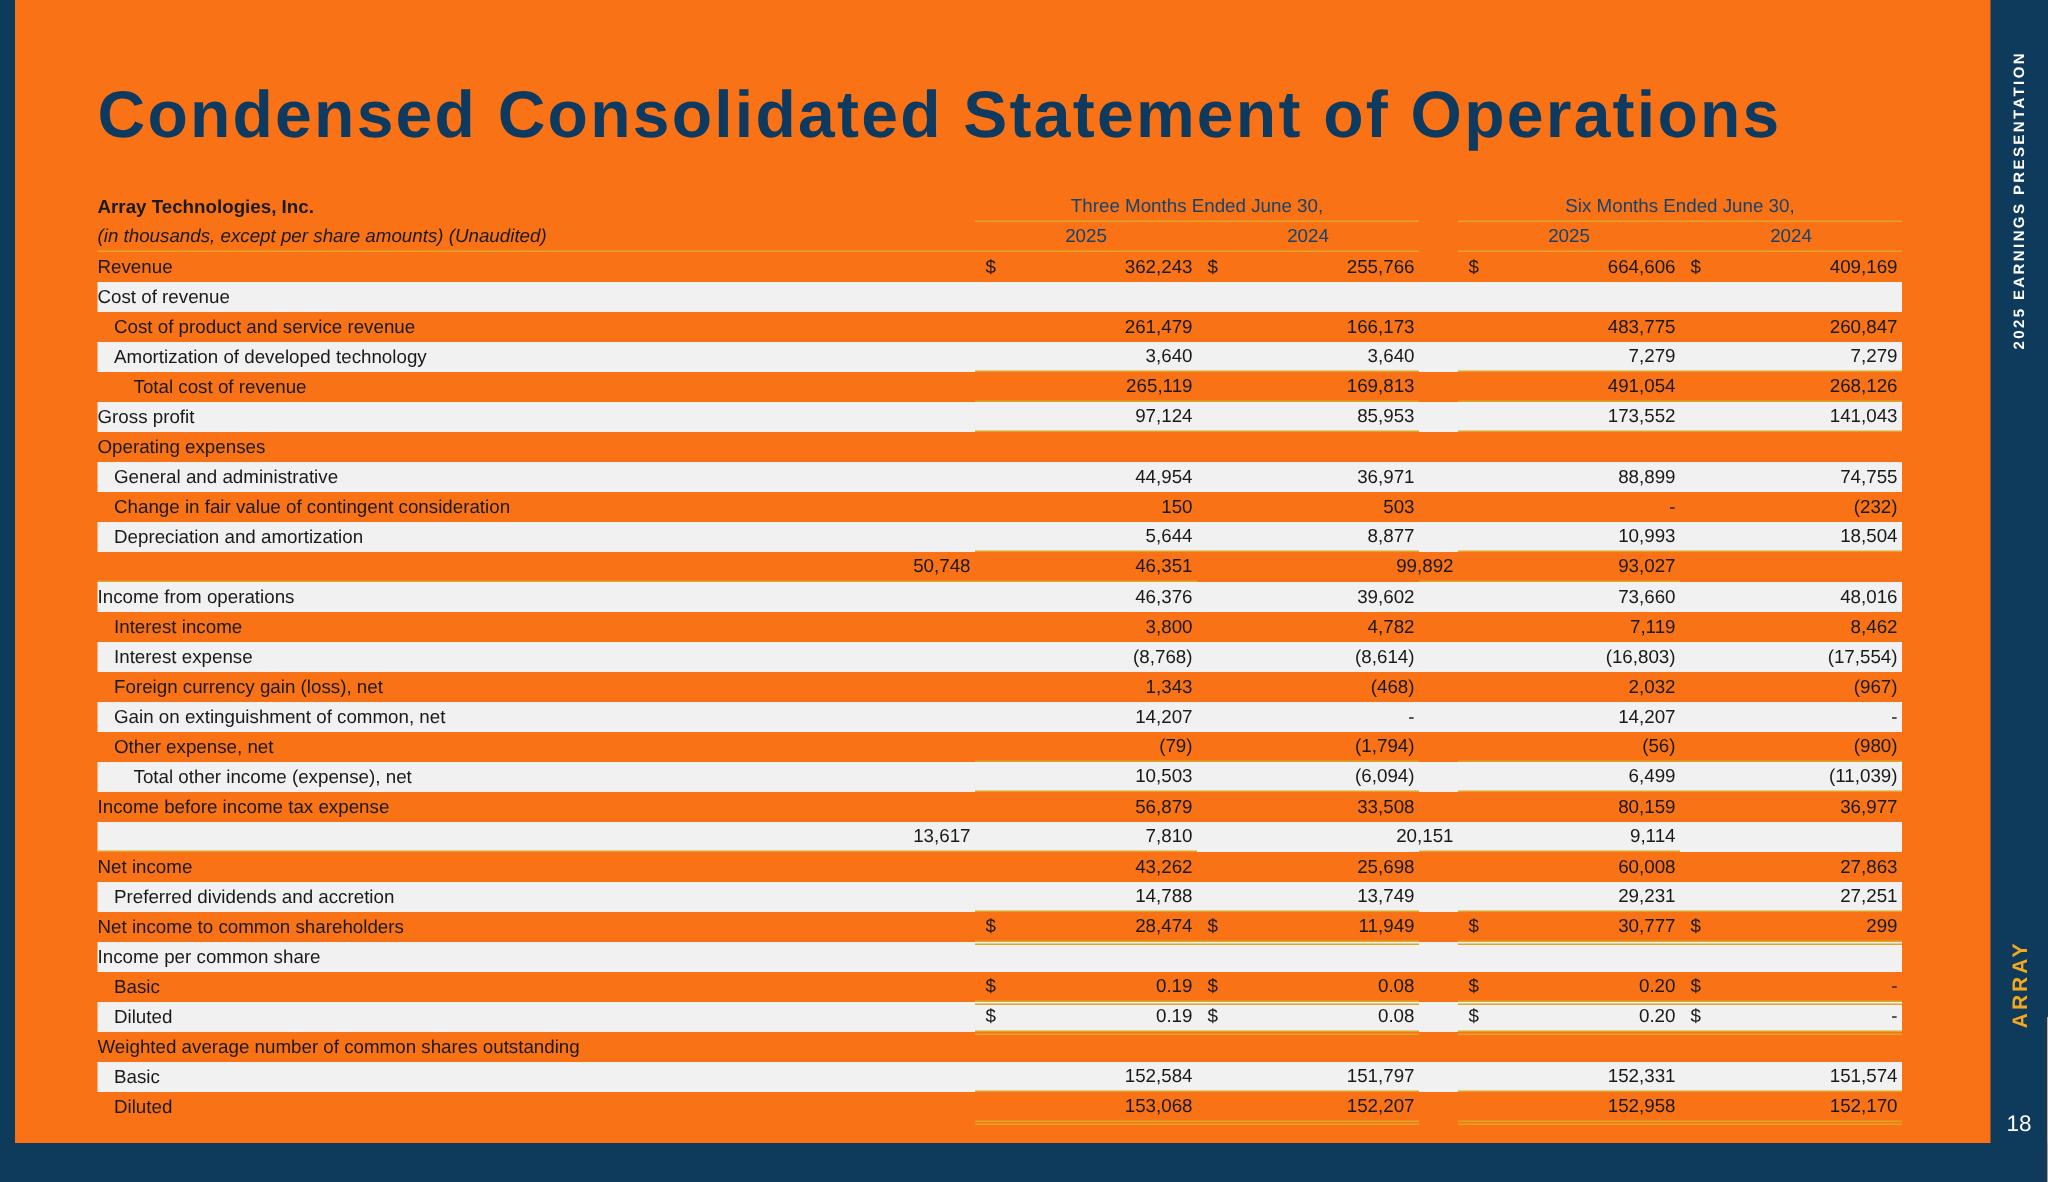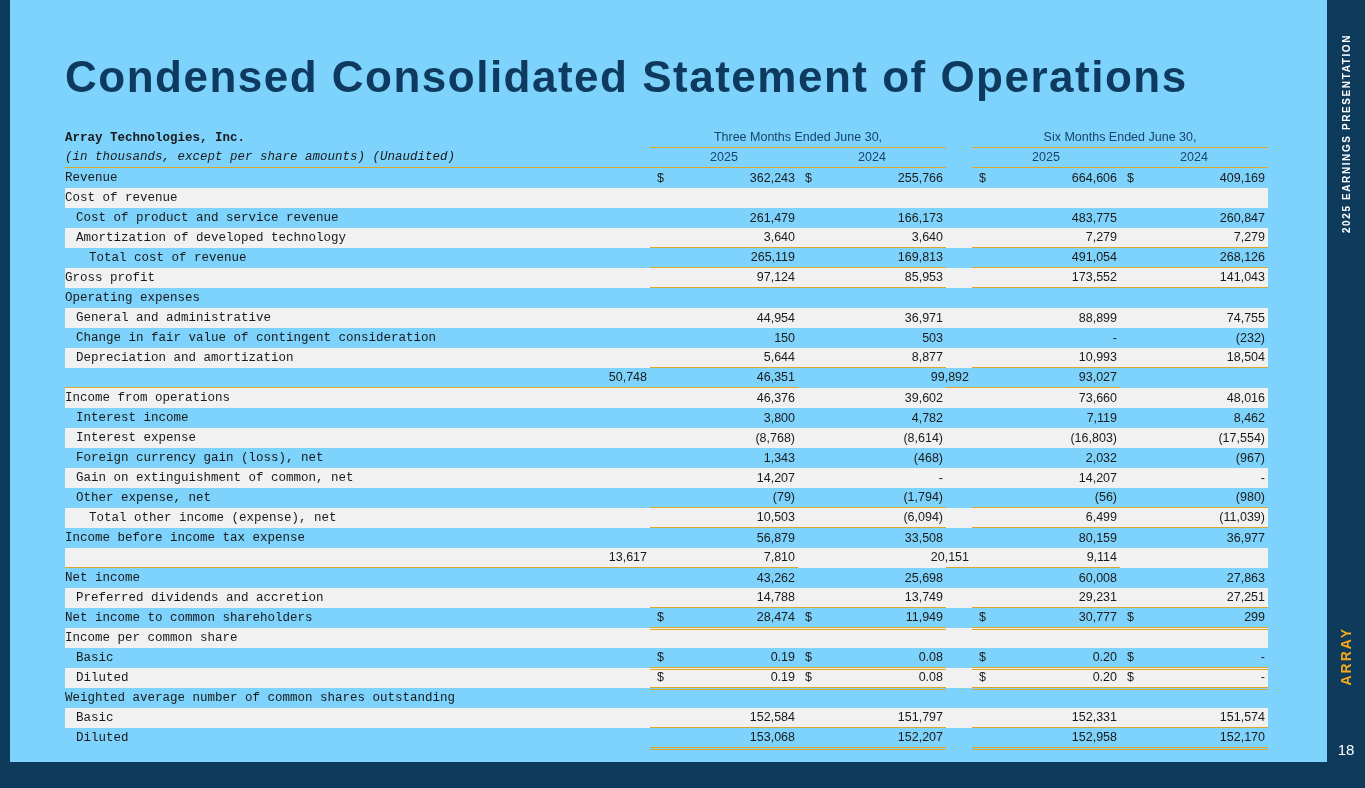--- a/index.html
+++ b/index.html
@@ -10,21 +10,21 @@
     --head-blue: #17436b;
   }
   * { box-sizing: border-box; margin: 0; padding: 0; }
   html, body { background: #e9e9e9; }
   body { font-family: "Liberation Sans", sans-serif; }
 
   .slide {
     position: relative;
     width: 1365px;
     height: 788px;
-    background: #7dd3fc;
+    background: #f97316;
     overflow: hidden;
   }
 
   .left-stripe {
     position: absolute; left: 0; top: 0;
     width: 10px; height: 100%;
     background: var(--navy);
   }
 
   .bottom-bar {
@@ -91,21 +91,21 @@
     display: grid;
     grid-template-columns: 585px 148px 148px 26px 148px 148px;
     height: 20px;
   }
   .cell {
     display: flex;
     align-items: center;
     line-height: 1;
     position: relative;
   }
-  .cell.label { justify-content: flex-start; padding-right: 4px; overflow: hidden; white-space: nowrap; font-family: Liberation Mono, monospace; }
+  .cell.label { justify-content: flex-start; padding-right: 4px; overflow: hidden; white-space: nowrap; }
   .cell.label.ind1 { padding-left: 11px; }
   .cell.label.ind2 { padding-left: 24px; }
   .cell.num {
     justify-content: flex-end;
     padding: 0 3px 0 7px;
     white-space: nowrap;
   }
   .cell.num.with-dollar { justify-content: space-between; }
   .cell.gap {}
 

